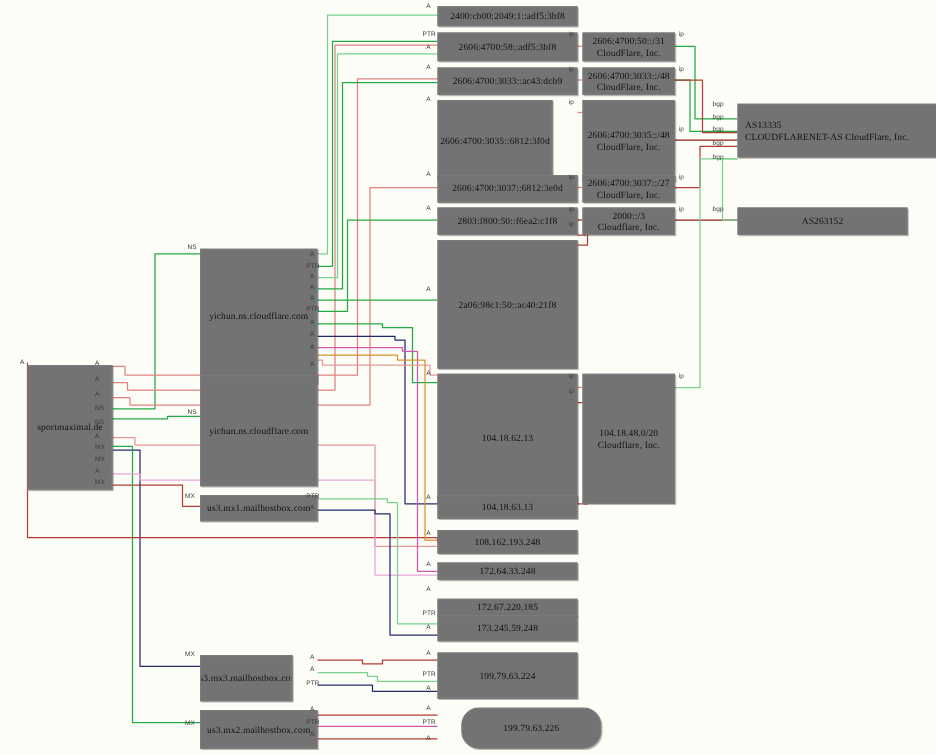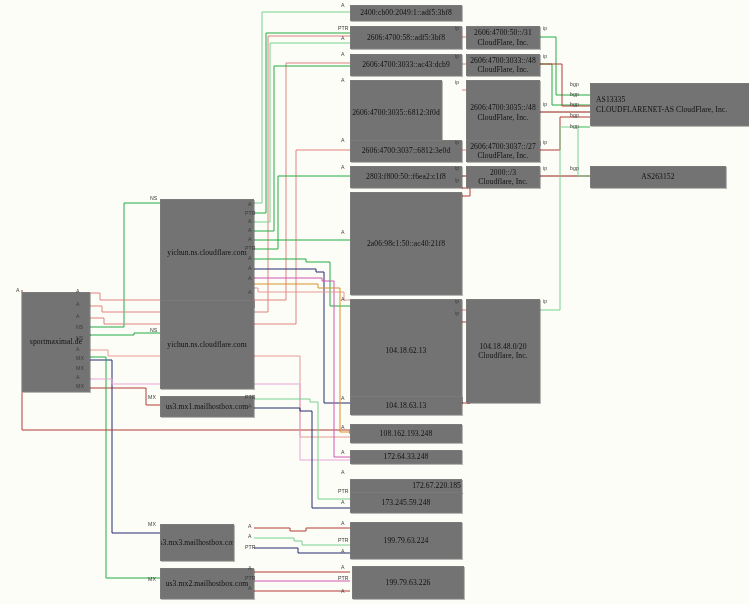--- a/index.html
+++ b/index.html
@@ -152,30 +152,30 @@
       </div>
       <div class="node" style="left: 350px; top: 396px; width: 112px; height: 19px;">
         <span class="lbl">104.18.63.13</span>
       </div>
       <div class="node" style="left: 350px; top: 424px; width: 112px; height: 19px;">
         <span class="lbl">108.162.193.248</span>
       </div>
       <div class="node" style="left: 350px; top: 450px; width: 112px; height: 14px;">
         <span class="lbl">172.64.33.248</span>
       </div>
-      <div class="node" style="left: 350px; top: 479px; width: 112px; height: 14px; justify-content: flex-end;">
+      <div class="node" style="left: 350px; top: 479px; width: 112px; height: 14px;">
         <span class="lbl">172.67.220.185</span>
       </div>
       <div class="node" style="left: 350px; top: 492px; width: 112px; height: 21px;">
         <span class="lbl">173.245.59.248</span>
       </div>
       <div class="node" style="left: 350px; top: 522px; width: 112px; height: 37px;">
         <span class="lbl">199.79.63.224</span>
       </div>
-      <div class="node" style="left: 352px; top: 566px; width: 112px; height: 33px;">
+      <div class="node" style="left: 369px; top: 566px; width: 112px; height: 33px; border-radius: 14px;">
         <span class="lbl">199.79.63.226</span>
       </div>
       <div class="node" style="left: 466px; top: 26px; width: 74px; height: 23px;">
         <span class="lbl">2606:4700:50::/31
 CloudFlare, Inc.</span>
       </div>
       <div class="node" style="left: 466px; top: 54px; width: 74px; height: 22px;">
         <span class="lbl">2606:4700:3033::/48
 CloudFlare, Inc.</span>
       </div>

